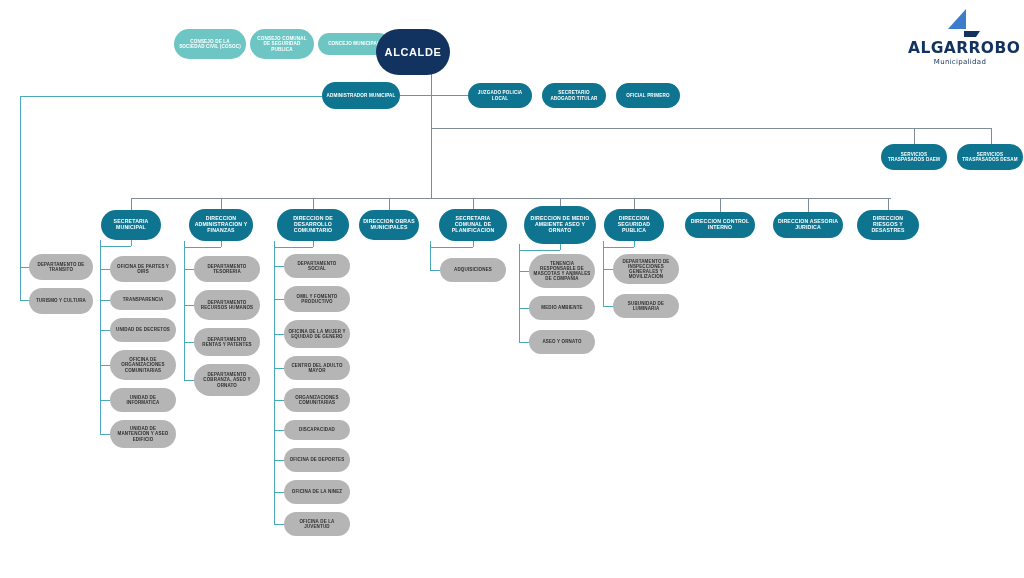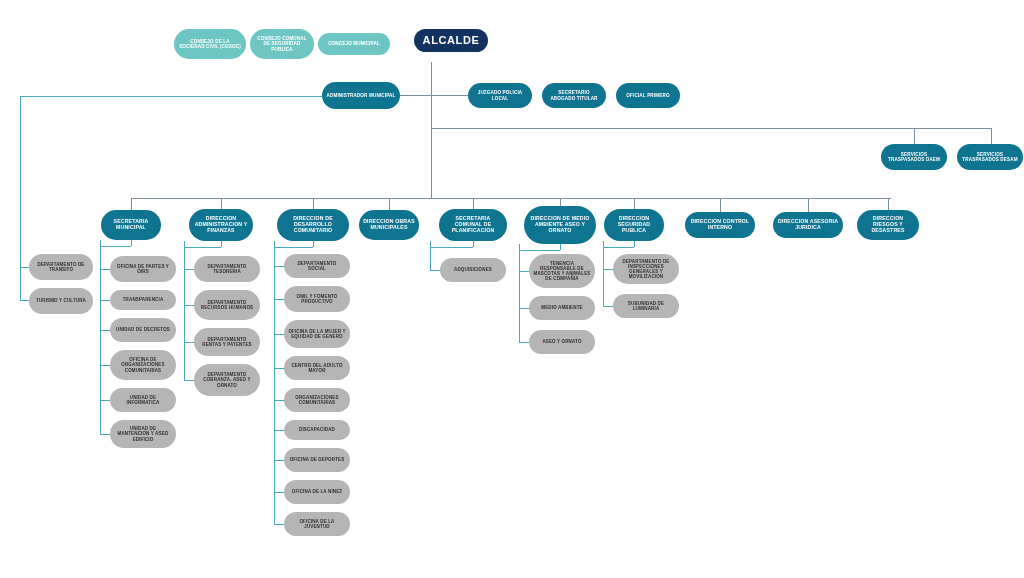--- a/index.html
+++ b/index.html
@@ -90,21 +90,21 @@
 
   <div class="node n-council" style="left:174px;top:29px;width:72px;height:30px;">
     <span>CONSEJO DE LA SOCIEDAD CIVIL (COSOC)</span>
   </div>
   <div class="node n-council" style="left:250px;top:29px;width:64px;height:30px;">
     <span>CONSEJO COMUNAL DE SEGURIDAD PUBLICA</span>
   </div>
   <div class="node n-council" style="left:318px;top:33px;width:72px;height:22px;">
     <span>CONCEJO MUNICIPAL</span>
   </div>
-  <div class="node n-alcalde" style="left:414px;top:29px;width:74px;height:23px;">
+  <div class="node n-alcalde" style="left:376px;top:29px;width:74px;height:46px;">
     <span>ALCALDE</span>
   </div>
 
   <div class="node n-teal" style="left:322px;top:82px;width:78px;height:27px;">
     <span>ADMINISTRADOR MUNICIPAL</span>
   </div>
   <div class="node n-teal" style="left:468px;top:83px;width:64px;height:25px;">
     <span>JUZGADO POLICIA LOCAL</span>
   </div>
   <div class="node n-teal" style="left:542px;top:83px;width:64px;height:25px;">
@@ -288,14 +288,24 @@
       <div class="ln v" style="left: 808px; top: 198px; width: 1px; height: 14px;"></div>
       <div class="node n-teal big" style="left: 773px; top: 212px; width: 70px; height: 26px;">
         <span>DIRECCION ASESORIA JURIDICA</span>
       </div>
       <div class="ln v" style="left: 888px; top: 198px; width: 1px; height: 12px;"></div>
       <div class="node n-teal big" style="left: 857px; top: 210px; width: 62px; height: 30px;">
         <span>DIRECCION RIESGOS Y DESASTRES</span>
       </div>
     </div>
 
+  <div id="logo">
+    <div class="boat">
+      <svg width="40" height="30" viewBox="0 0 40 30" aria-hidden="true">
+        <polygon points="26,1 26,21 8,21" fill="#3d7cc9"></polygon>
+        <path d="M24,23 L40,23 L36,29 L24,29 Z" fill="#12325f"></path>
+      </svg>
+    </div>
+    <div class="wordmark">ALGARROBO</div>
+    <div class="sub">Municipalidad</div>
+  </div>
 
 </div>
 
 </body></html>

